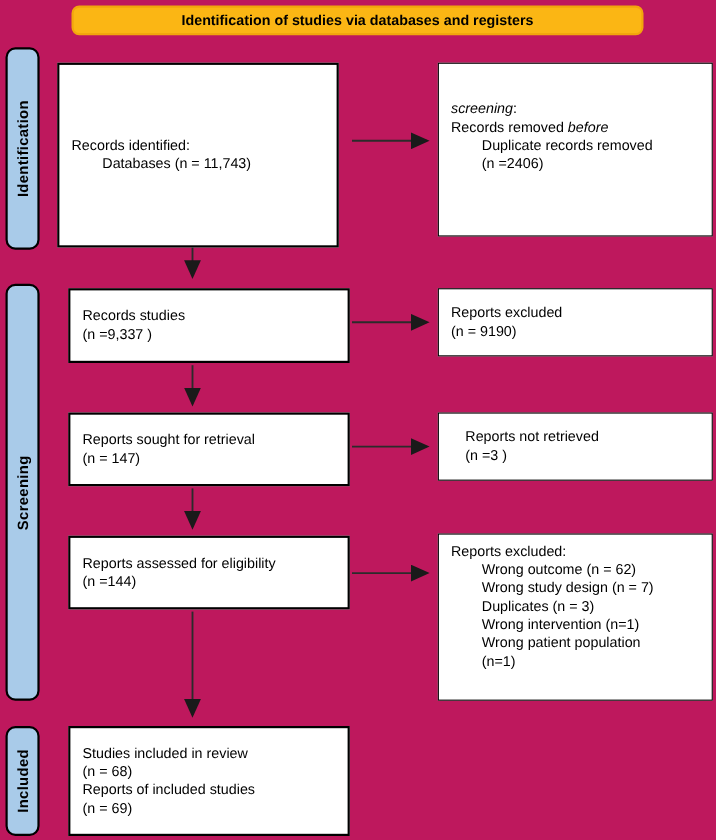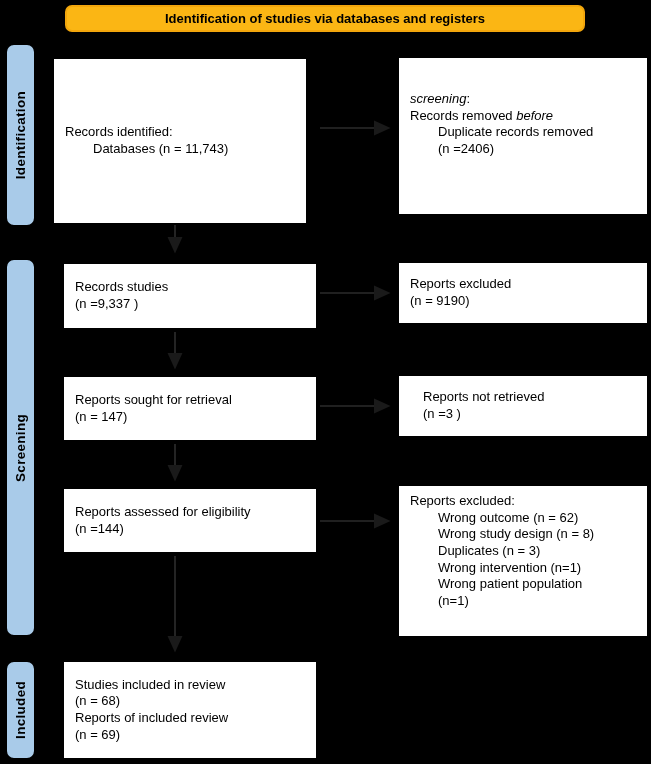--- a/index.html
+++ b/index.html
@@ -1,20 +1,20 @@
 <!DOCTYPE html>
 <html style="--banner-fill: #FBB614; --banner-border: #F2A60C; --stage-fill: #A9CBE9; --arrow: #2b2b2b;"><head>
 <meta charset="utf-8">
 <style>
   html, body { margin: 0; padding: 0; background: #ffffff; }
   .canvas {
     position: relative;
     width: 651px;
     height: 764px;
-    background: #000000;
+    background: #be185d;
     font-family: "Liberation Sans", sans-serif;
     color: #000;
     overflow: hidden;
   }
   
   .banner {
     position: absolute;
     left: 65px; top: 5px;
     width: 520px; height: 27px;
     box-sizing: border-box;
@@ -147,26 +147,26 @@
   </div>
 
   <div class="box" id="box-reports-assessed">
     <div>Reports assessed for eligibility</div>
     <div>(n =144)</div>
   </div>
 
   <div class="box thin top" id="box-reports-excluded">
     <div>Reports excluded:</div>
     <div class="indent">Wrong outcome (n = 62)</div>
-    <div class="indent">Wrong study design (n = 8)</div>
+    <div class="indent">Wrong study design (n = 7)</div>
     <div class="indent">Duplicates (n = 3)</div>
     <div class="indent">Wrong intervention (n=1)</div>
     <div class="indent wrap-narrow">Wrong patient population (n=1)</div>
   </div>
 
   <div class="box" id="box-studies-included">
     <div>Studies included in review</div>
     <div>(n = 68)</div>
-    <div>Reports of included review</div>
+    <div>Reports of included studies</div>
     <div>(n = 69)</div>
   </div>
 
 </div>
 
 </body></html>

